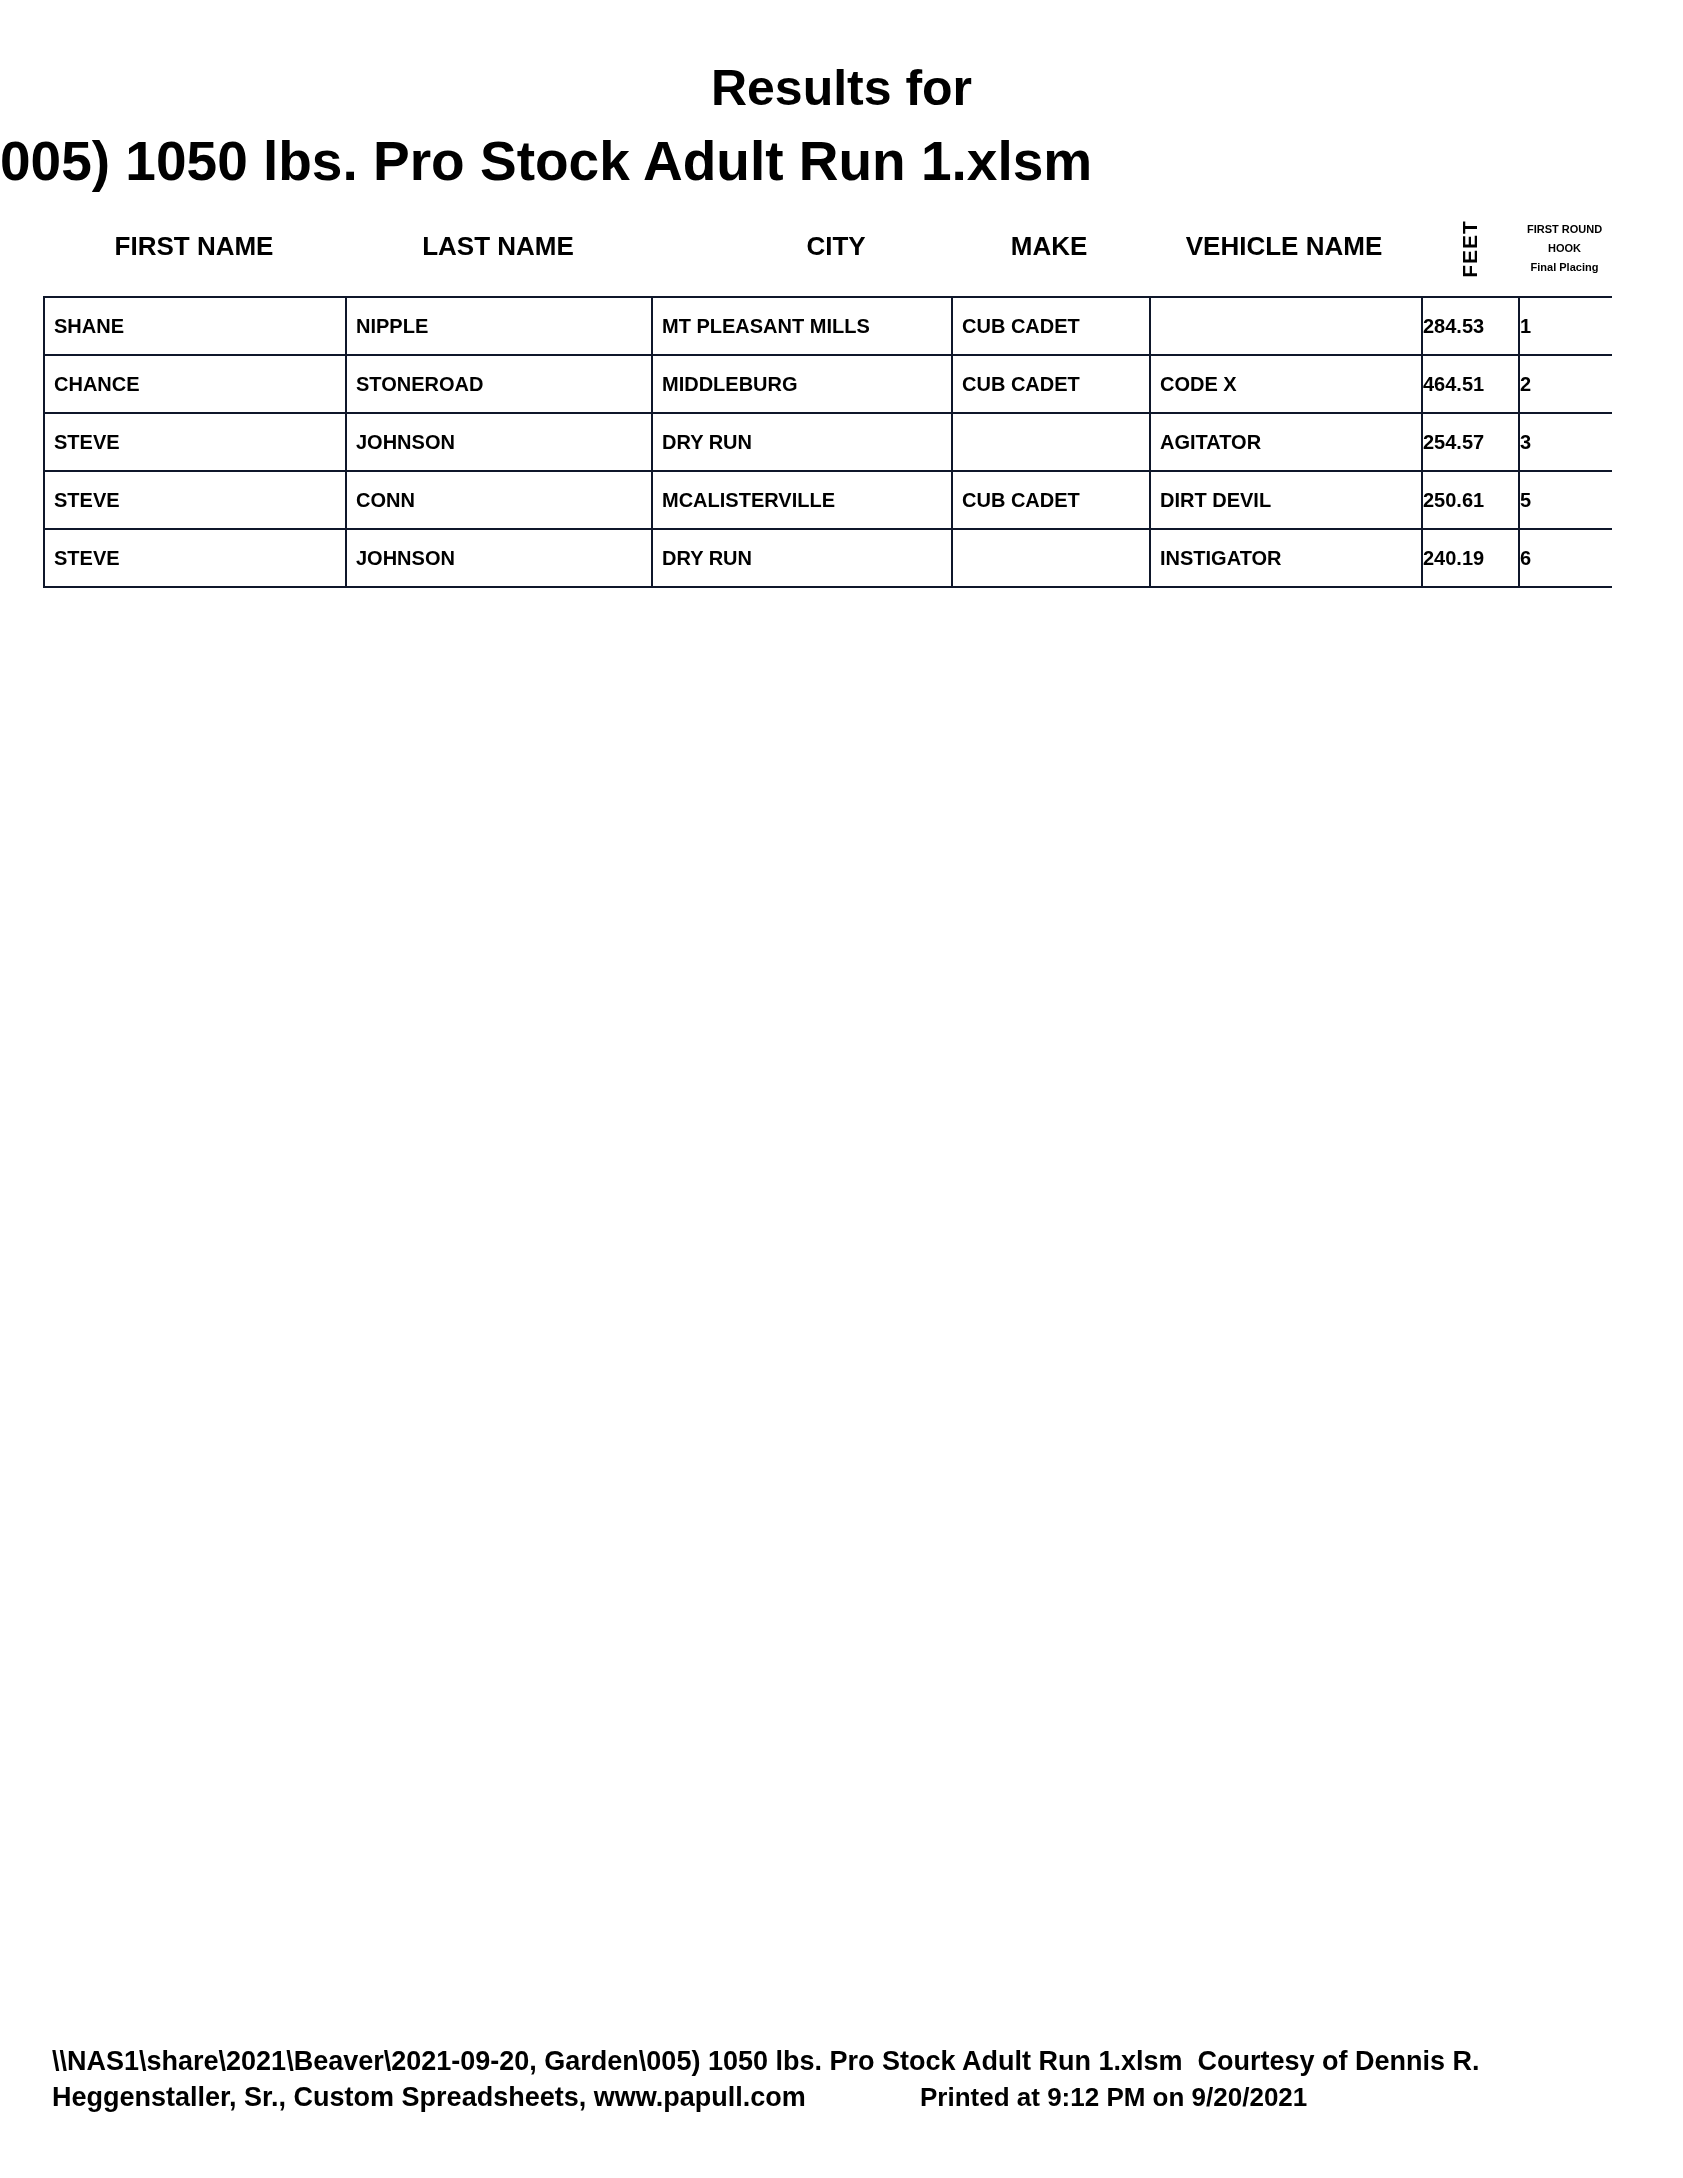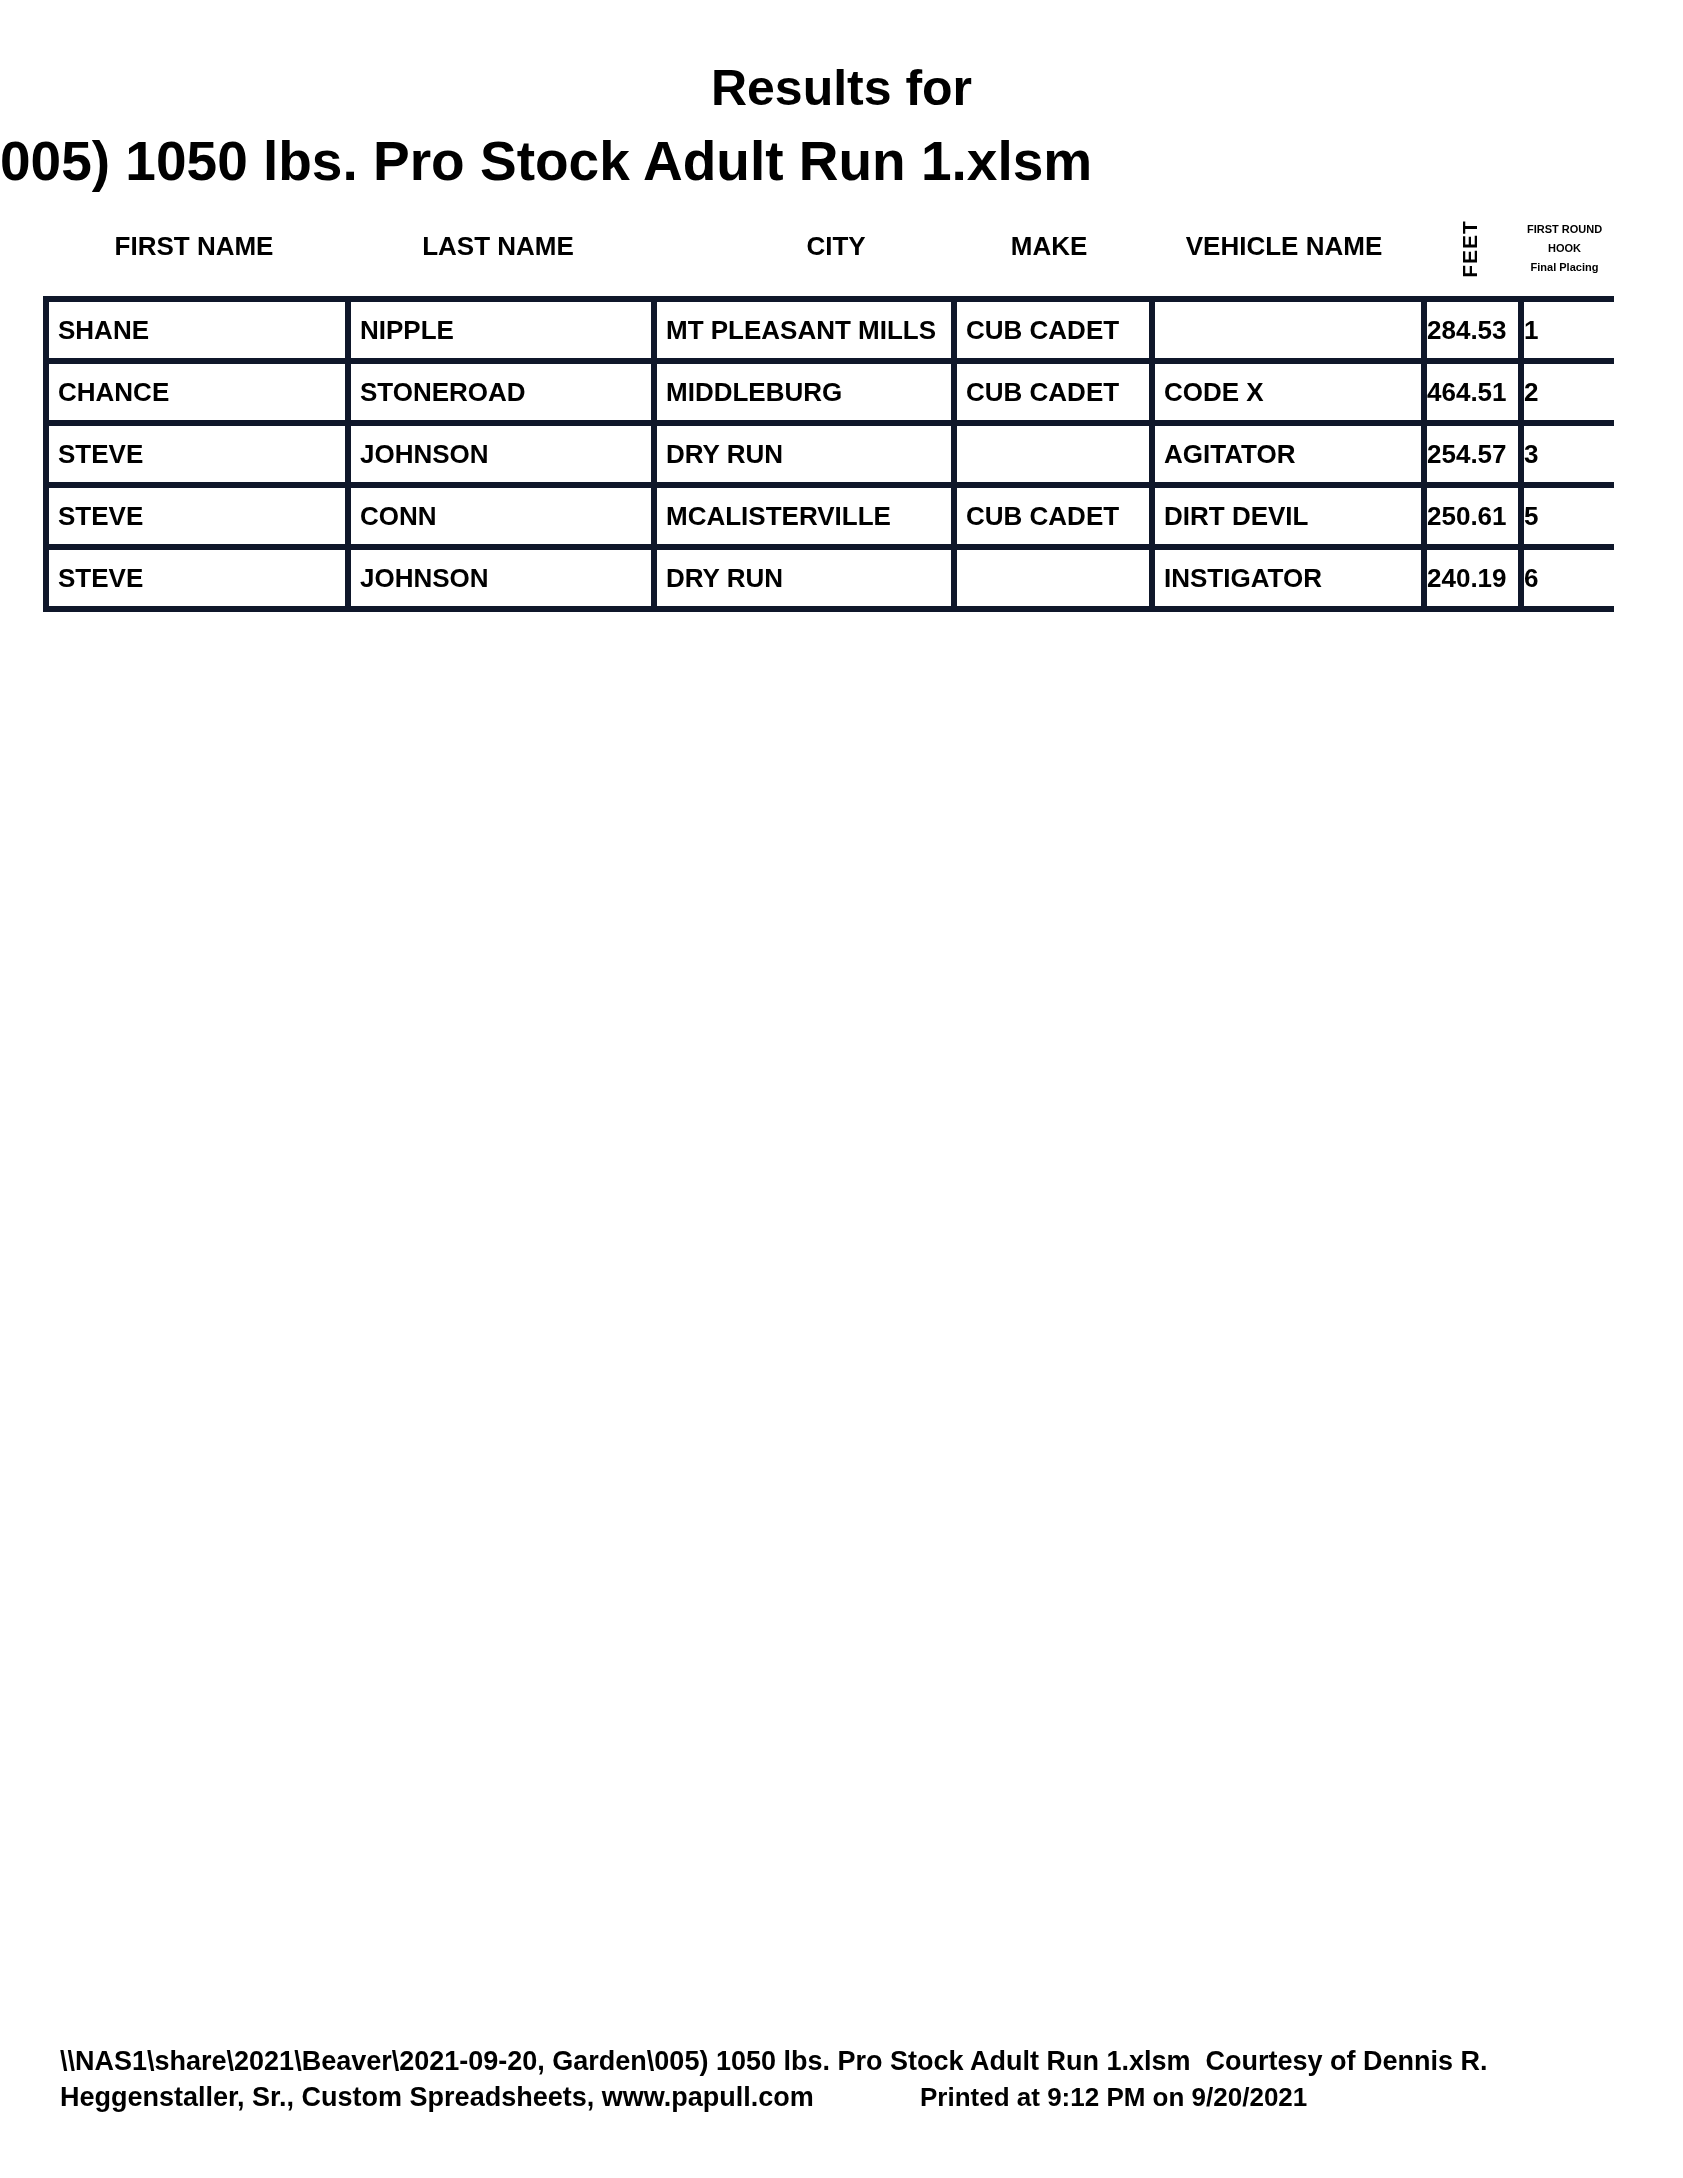--- a/index.html
+++ b/index.html
@@ -73,38 +73,38 @@
   }
   table.results {
     position: absolute;
     left: 43px;
     top: 296px;
     border-collapse: collapse;
     table-layout: fixed;
     width: 1568px;
   }
   table.results td {
-    border: 6px solid #0f172a;
+    border: 2px solid #0f172a;
     height: 56px;
-    font-size: 26px;
+    font-size: 20px;
     padding: 0 6px 0 9px;
     vertical-align: middle;
     white-space: nowrap;
     overflow: hidden;
   }
   table.results td.c-num {
     text-align: left;
     padding: 0;
   }
   table.results td:last-child {
     border-right: none;
   }
   .footer-line {
     position: absolute;
-    left: 60px;
+    left: 52px;
     font-size: 27px;
     line-height: 1.1;
     white-space: pre;
   }
   .f1 { top: 2047px; }
   .f2 { top: 2083px; }
   .f-printed {
     position: absolute;
     left: 920px;
     top: 2083px;

